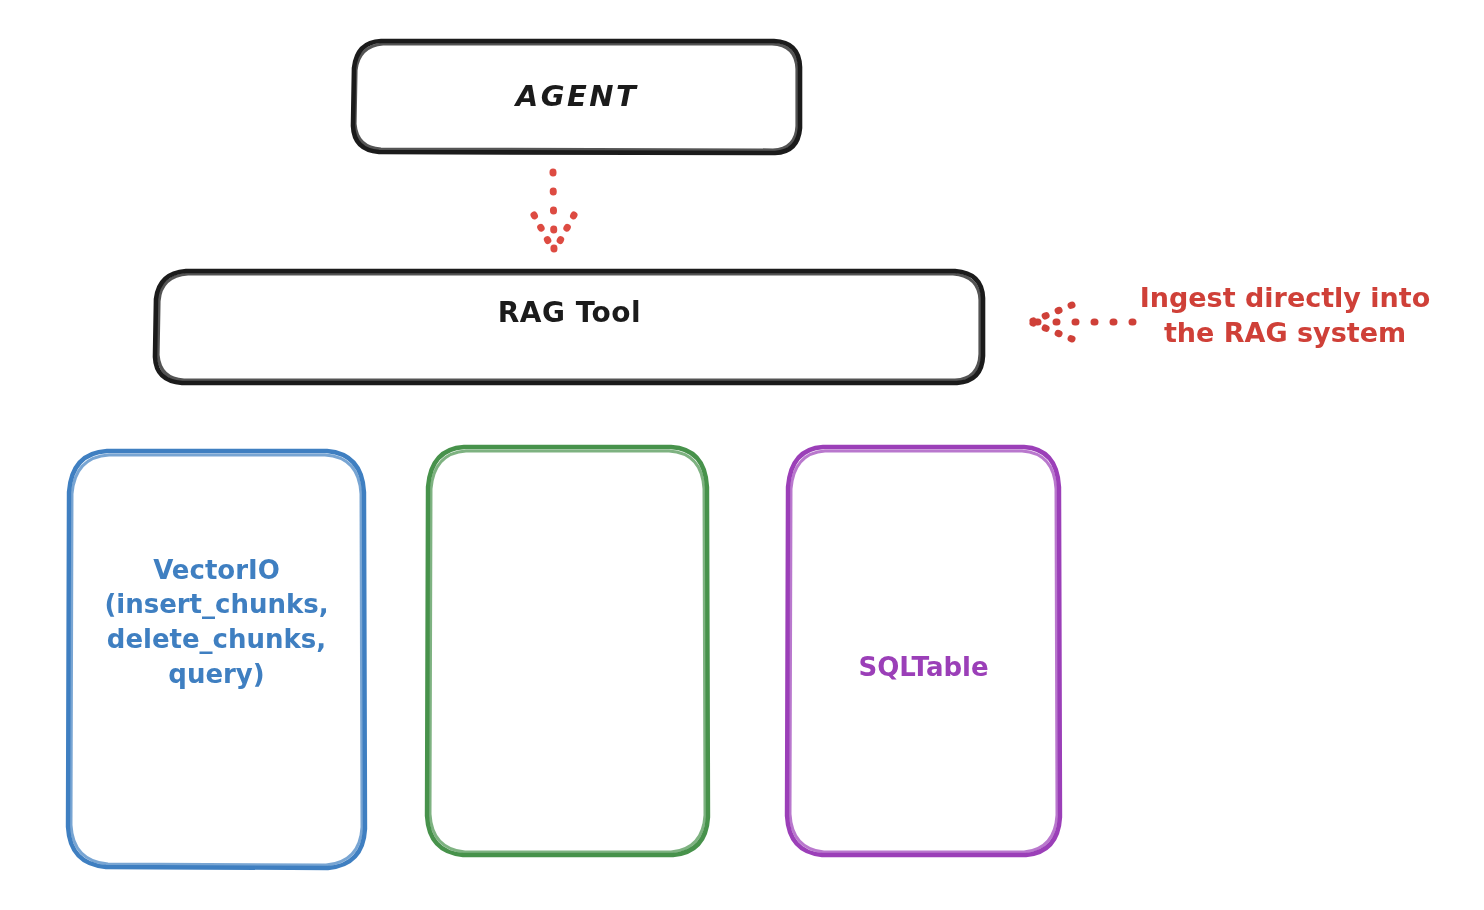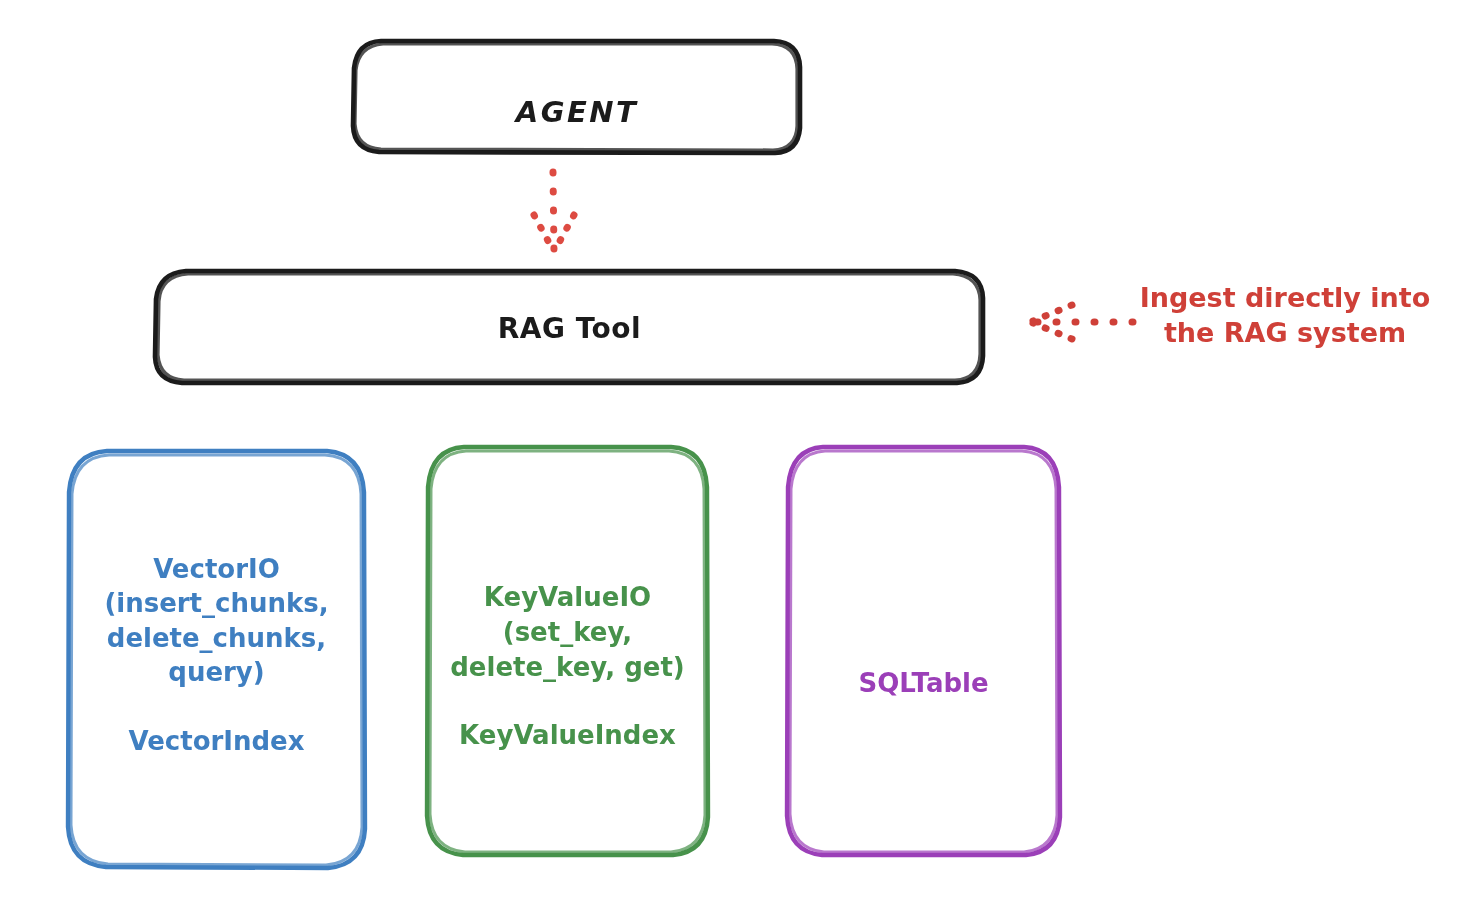--- a/index.html
+++ b/index.html
@@ -22,21 +22,20 @@
     height: 910px;
   }
   .node {
     position: absolute;
     box-sizing: border-box;
     display: flex;
     flex-direction: column;
     align-items: center;
     justify-content: center;
     text-align: center;
-    margin-top: 16px;
   }
   .node-label {
     white-space: pre-line;
     line-height: 1.28;
   }
 
   
   #agent-node {
     left: 353px;
     top: 40px;
@@ -177,29 +176,24 @@
 <div class="node" id="ragtool-node">
   <div class="node-label">RAG Tool</div>
 </div>
 
 <div class="node leaf" id="vector-node">
   <div class="api-label">VectorIO
 (insert_chunks,
 delete_chunks,
 query)</div>
   <div class="gap"></div>
-  <div class="index-label">VectorIndex</div>
 </div>
 
 <div class="node leaf" id="keyvalue-node">
-  <div class="api-label">KeyValueIO
-(set_key,
-delete_key, get)</div>
   <div class="gap"></div>
-  <div class="index-label">KeyValueIndex</div>
 </div>
 
 <div class="node leaf" id="relational-node">
   <div class="gap"></div>
   <div class="index-label">SQLTable</div>
 </div>
 
 <div id="ingest-annotation">Ingest directly into
 the RAG system</div>
 

